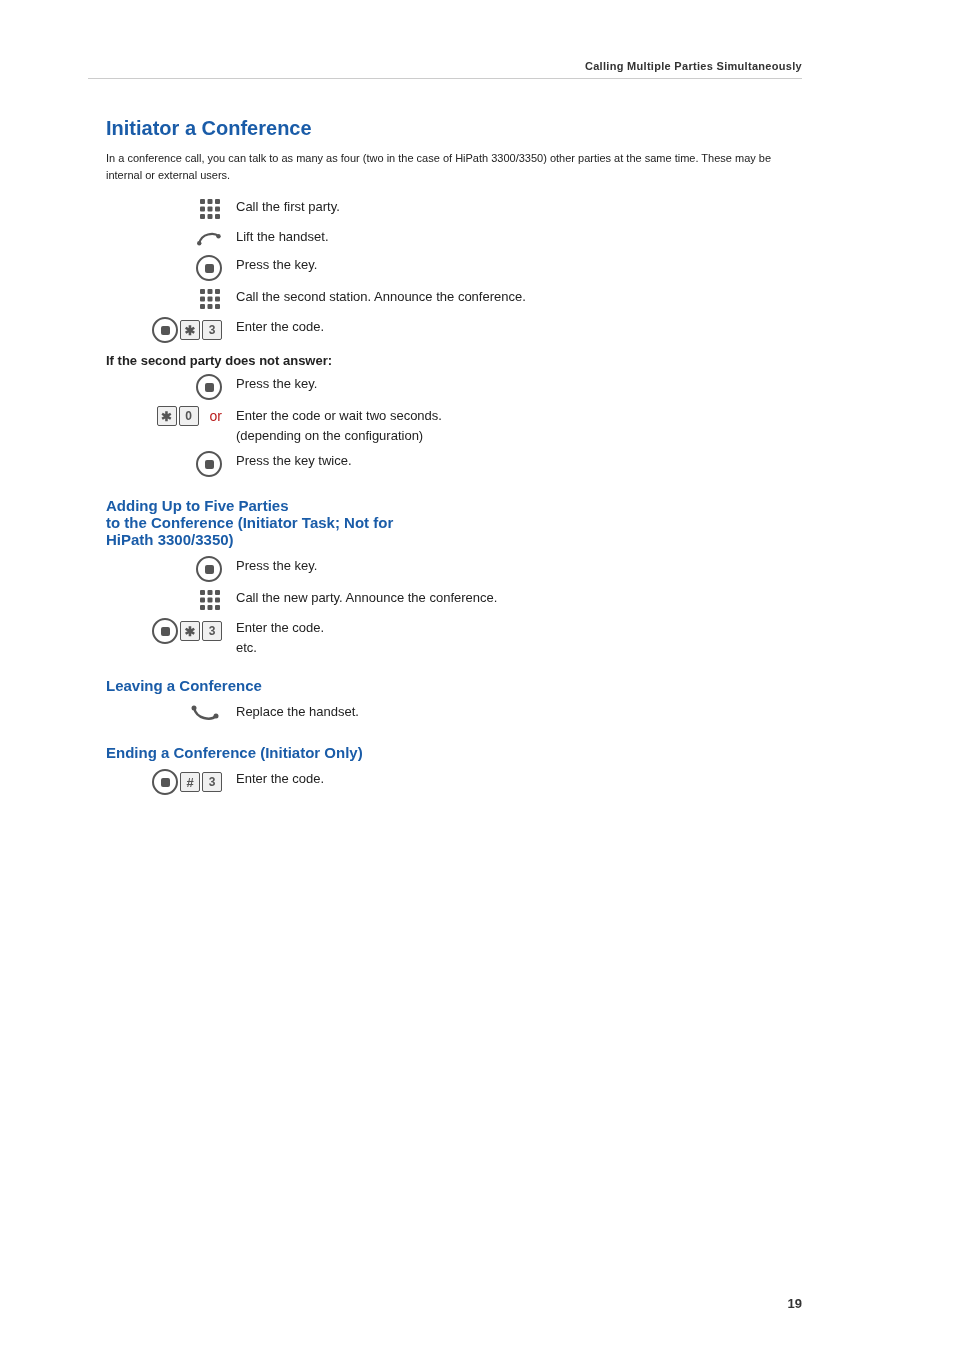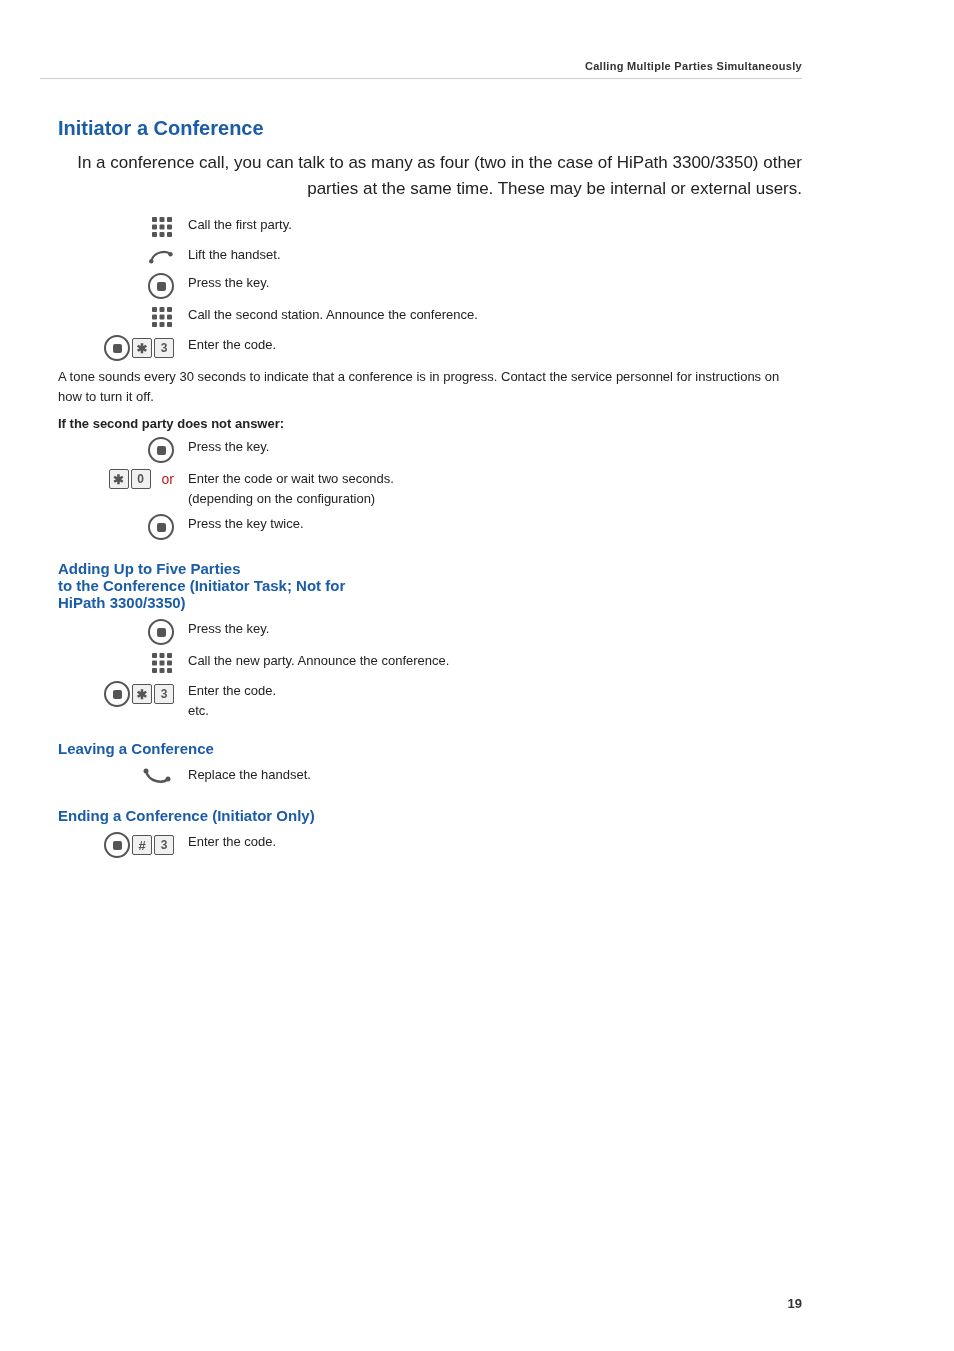--- a/index.html
+++ b/index.html
@@ -7,21 +7,21 @@
       width: 954px;
       min-height: 1351px;
       background: #fff;
       font-family: Arial, Helvetica, sans-serif;
       font-size: 13px;
       color: #222;
     }
     .page {
       width: 862px;
       min-height: 1351px;
-      padding: 60px 60px 60px 40px;
+      padding: 60px 60px 60px 88px;
       position: relative;
     }
     .header-line {
       display: flex;
       justify-content: flex-end;
       align-items: center;
       border-bottom: 1px solid #ccc;
       padding-bottom: 6px;
       margin-bottom: 18px;
     }
@@ -61,25 +61,24 @@
       margin-bottom: 10px;
     }
     .section-subtitle {
       font-size: 15px;
       font-weight: bold;
       color: #1a5ca8;
       margin-bottom: 8px;
       margin-top: 14px;
     }
     .intro-text {
-      font-size: 17px;
+      font-size: 11px;
       color: #222;
       line-height: 1.5;
       margin-bottom: 14px;
-      text-align: right;
     }
     .step-row {
       display: flex;
       flex-direction: row;
       align-items: flex-start;
       margin-bottom: 6px;
     }
     .step-text {
       flex: 1;
       font-size: 13px;
@@ -268,21 +267,20 @@
               <span class="circle-key">
                 <span class="circle-key-inner"></span>
               </span>
               <span class="star-box">✱</span>
               <span class="num-box">3</span>
             </span>
           </div>
           <div class="right-text-col step-text">Enter the code.</div>
         </div>
 
-        <div class="tone-note">A tone sounds every 30 seconds to indicate that a conference is in progress. Contact the service personnel for instructions on how to turn it off.</div>
 
         <div class="subheading">If the second party does not answer:</div>
 
         <div class="step-row">
           <div class="left-icon-col">
             <span class="circle-key">
               <span class="circle-key-inner"></span>
             </span>
           </div>
           <div class="right-text-col step-text">Press the key.</div>

